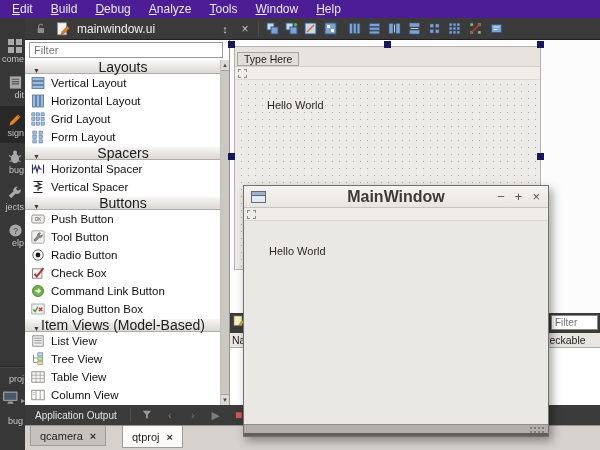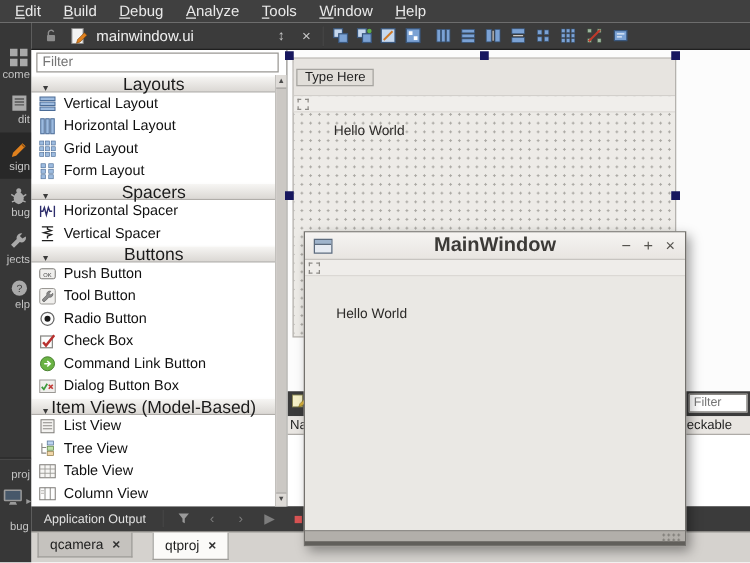--- a/index.html
+++ b/index.html
@@ -1,21 +1,21 @@
 <!DOCTYPE html>
 <html><head>
 <meta charset="utf-8">
 <style>
   * { margin:0; padding:0; box-sizing:border-box; }
   html,body { width:600px; height:450px; overflow:hidden; }
   body { font-family:"Liberation Sans", sans-serif; background:#fcfcfc; }
   #app { position:relative; width:600px; height:450px; background:#fcfcfc; }
 
   
-  .menubar { position:absolute; left:0; top:0; width:600px; height:18px; background:#404040;
+  .menubar { position:absolute; left:0; top:0; width:600px; height:18px; background:#4c1d95;
              display:flex; align-items:center; padding-left:12px; gap:18px; z-index:20; }
   .menu-item { display:inline-block; color:#e9e9e9; font-size:12px; cursor:default; }
   .menu-item::first-letter { text-decoration:underline; }
 
   
   .doc-toolbar { position:absolute; left:25px; top:18px; width:575px; height:22px; background:#3b3b3b;
                  border-bottom:1px solid #1f1f1f; display:flex; align-items:center; z-index:15; }
   .dt-ico { width:16px; height:16px; display:inline-flex; align-items:center; justify-content:center; flex:none; }
   .dt-title { color:#f0f0f0; font-size:12px; margin-left:6px; white-space:nowrap; }
   .dt-glyph { color:#c9c9c9; font-size:11px; line-height:16px; text-align:center; }
@@ -52,21 +52,21 @@
                display:flex; flex-direction:column; }
   .wb-arr { height:10px; background:#dedbd7; color:#4c4c4c; font-size:6px; line-height:10px; text-align:center; flex:none; }
   .wb-thumb { flex:1; background:#cbc8c4; border-top:1px solid #a5a3a0; border-bottom:1px solid #a5a3a0; }
 
   
   .editor-bg { position:absolute; left:230px; top:40px; width:370px; height:365px; background:#fcfcfc; }
   .form { position:absolute; left:234px; top:46px; width:307px; height:224px; background:#edebe7;
           border:1px solid #b5b2ae; z-index:3;
           background-image:radial-gradient(circle, #a9a7a2 0.8px, transparent 0.9px);
           background-size:7px 7px; background-position:3px 34px; }
-  .form-menubar { height:30px; background:#e7e4e0; border-bottom:1px solid #d2cfcb; display:flex; align-items:center; padding-left:2px; }
+  .form-menubar { height:20px; background:#e7e4e0; border-bottom:1px solid #d2cfcb; display:flex; align-items:flex-end; padding-left:2px; }
   .typehere { height:14px; padding:0 6px; background:#e1ded9; border:1px solid #a6a4a0; font-size:10.5px; color:#1e1e1e;
               display:flex; align-items:center; }
   .form-sub { height:13px; background:#f0eeeb; border-bottom:1px solid #dcd9d5; display:flex; align-items:center; padding-left:3px; }
   .dashbox { width:9px; height:9px; border:1px dashed #8d8b87; }
   .form-label { position:absolute; left:32px; top:52px; font-size:11px; color:#2c2a28; }
   .handle { position:absolute; width:7px; height:7px; background:#17175e; z-index:6; }
 
   
   .action-editor { position:absolute; left:230px; top:313px; width:370px; height:92px; z-index:4; }
   .ae-toolbar { position:relative; height:20px; background:#3b3b3b; display:flex; align-items:center; padding-left:3px; }

